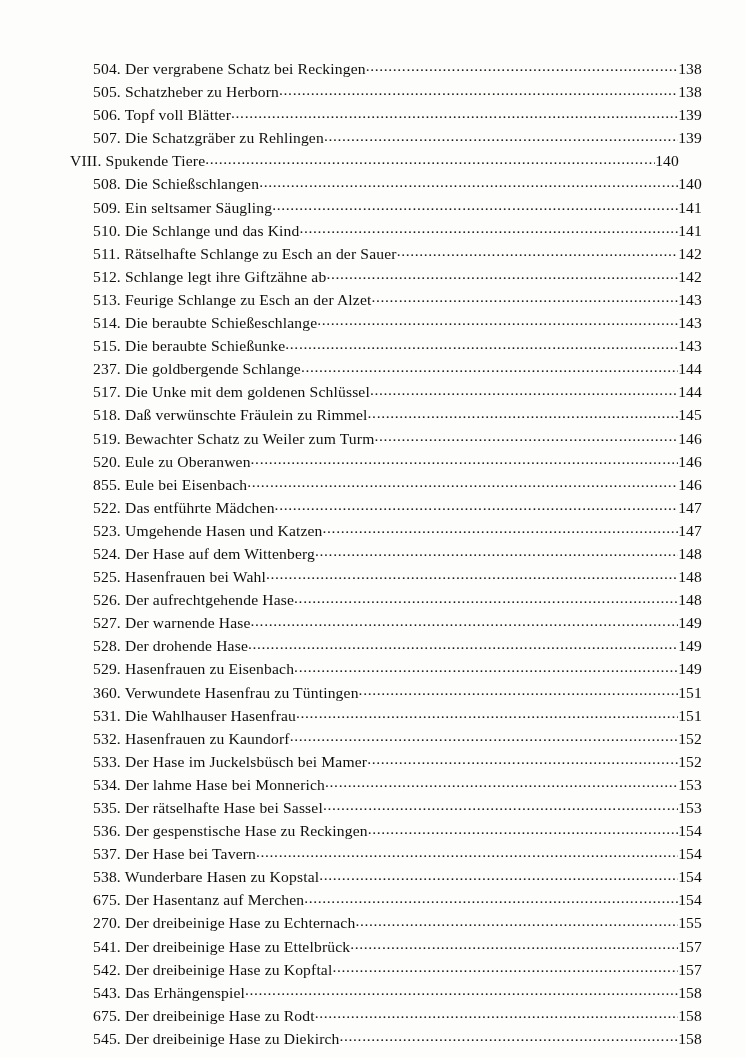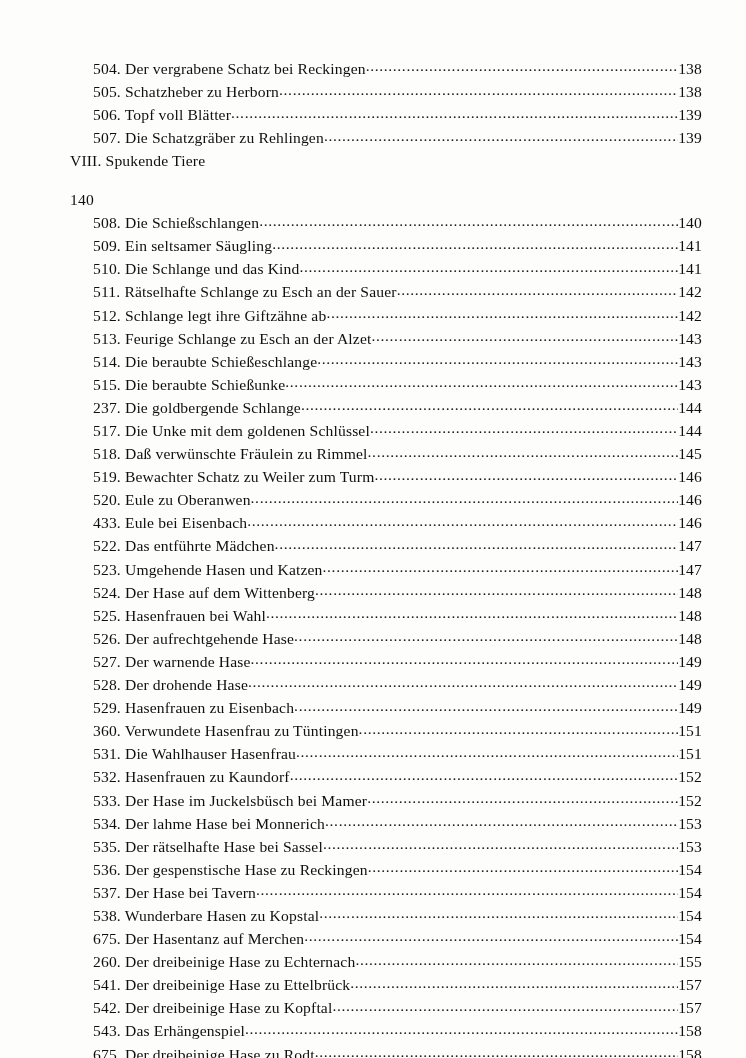--- a/index.html
+++ b/index.html
@@ -40,21 +40,20 @@
     white-space: nowrap;
   }
 
   
   .toc-entry.entry-item {
     padding-left: 23px;
   }
 
   .toc-entry.entry-chapter {
     padding-left: 0;
-    flex-direction: column;
   }
 
   .entry-title {
     flex: 0 0 auto;
     letter-spacing: 0.01em;
   }
 
   .entry-leader {
     flex: 1 1 auto;
     overflow: hidden;
@@ -172,21 +171,21 @@
         <span class="entry-title">519. Bewachter Schatz zu Weiler zum Turm</span>
         <span class="entry-leader"></span>
         <span class="entry-page">146</span>
       </li>
       <li class="toc-entry entry-item">
         <span class="entry-title">520. Eule zu Oberanwen</span>
         <span class="entry-leader"></span>
         <span class="entry-page">146</span>
       </li>
       <li class="toc-entry entry-item">
-        <span class="entry-title">433. Eule bei Eisenbach</span>
+        <span class="entry-title">855. Eule bei Eisenbach</span>
         <span class="entry-leader"></span>
         <span class="entry-page">146</span>
       </li>
       <li class="toc-entry entry-item">
         <span class="entry-title">522. Das entführte Mädchen</span>
         <span class="entry-leader"></span>
         <span class="entry-page">147</span>
       </li>
       <li class="toc-entry entry-item">
         <span class="entry-title">523. Umgehende Hasen und Katzen</span>
@@ -267,21 +266,21 @@
         <span class="entry-title">538. Wunderbare Hasen zu Kopstal</span>
         <span class="entry-leader"></span>
         <span class="entry-page">154</span>
       </li>
       <li class="toc-entry entry-item">
         <span class="entry-title">675. Der Hasentanz auf Merchen</span>
         <span class="entry-leader"></span>
         <span class="entry-page">154</span>
       </li>
       <li class="toc-entry entry-item">
-        <span class="entry-title">260. Der dreibeinige Hase zu Echternach</span>
+        <span class="entry-title">270. Der dreibeinige Hase zu Echternach</span>
         <span class="entry-leader"></span>
         <span class="entry-page">155</span>
       </li>
       <li class="toc-entry entry-item">
         <span class="entry-title">541. Der dreibeinige Hase zu Ettelbrück</span>
         <span class="entry-leader"></span>
         <span class="entry-page">157</span>
       </li>
       <li class="toc-entry entry-item">
         <span class="entry-title">542. Der dreibeinige Hase zu Kopftal</span>

